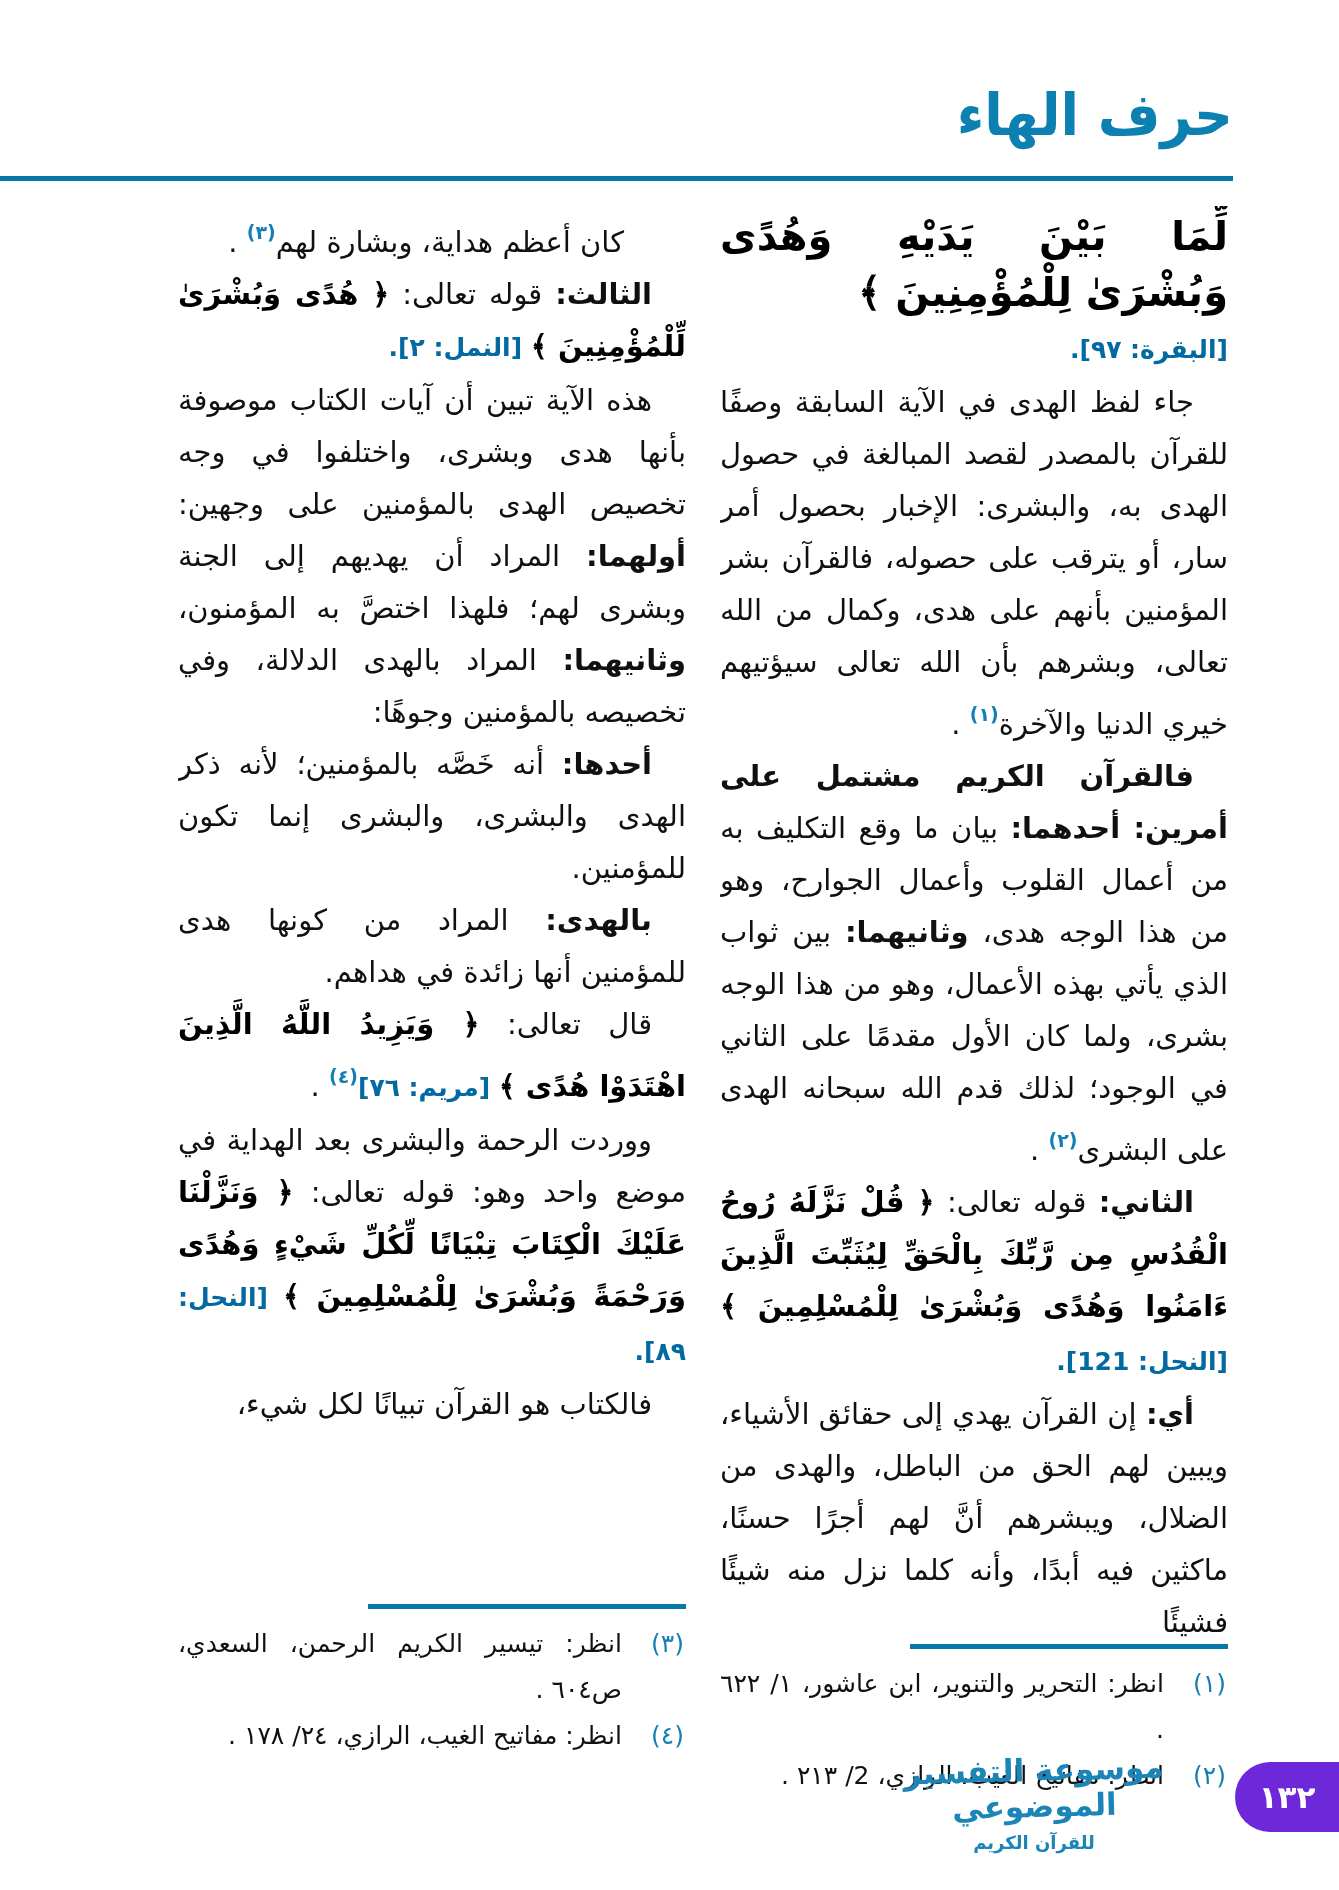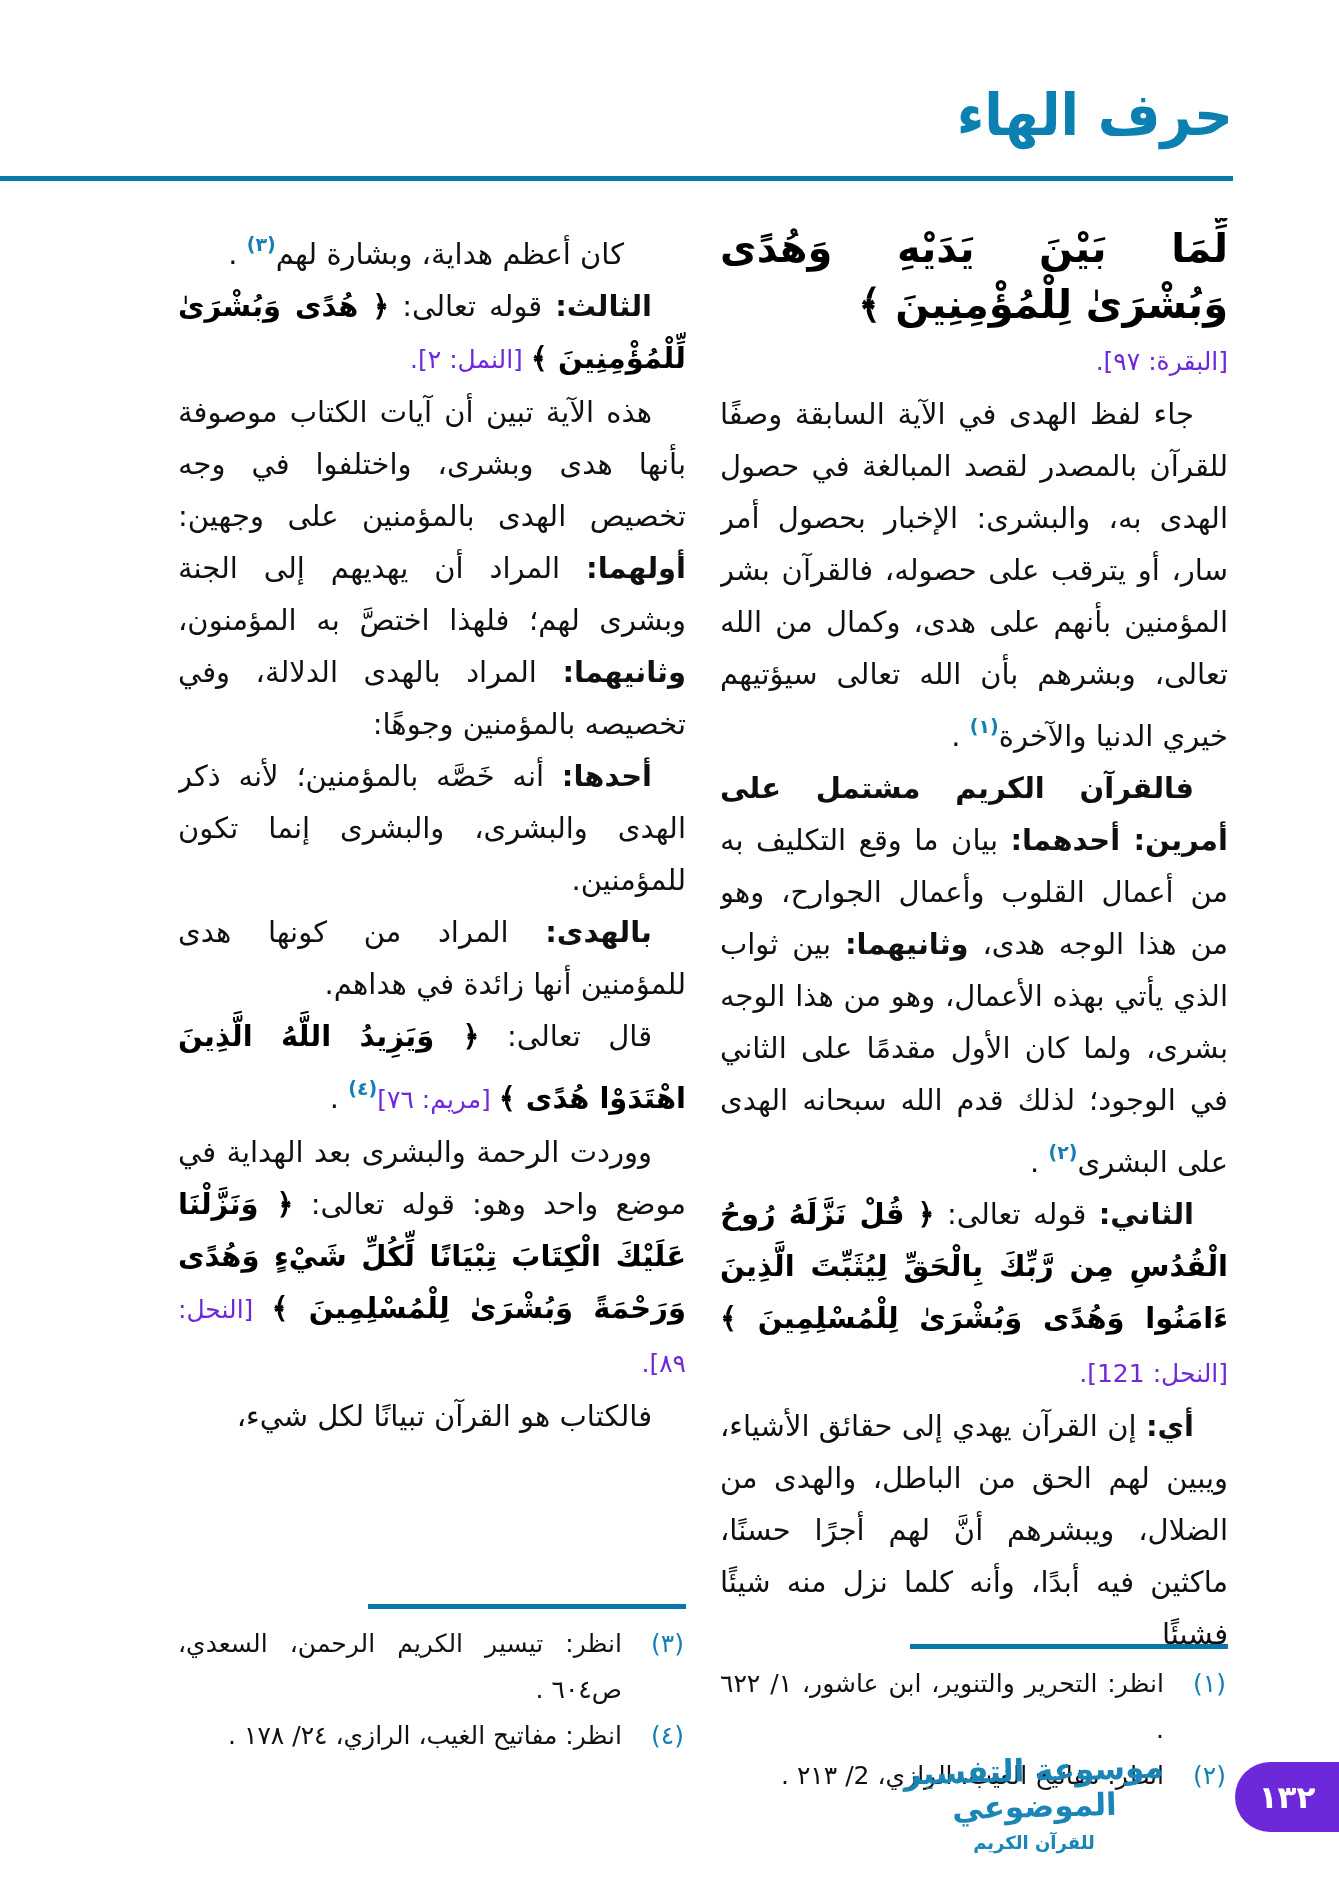--- a/index.html
+++ b/index.html
@@ -23,30 +23,30 @@
   .header-rule{
     position:absolute;top:176px;left:0;
     width:1233px;height:5px;background:#0878aa;
   }
 
   
   .columns{
     position:absolute;top:206px;left:178px;width:1050px;
     direction:rtl;display:flex;gap:34px;
   }
-  .col{width:508px;text-align:justify;color:#101010;margin-top:12px;}
+  .col{width:508px;text-align:justify;color:#101010;}
   .col-right{height:1436px;overflow:hidden;}
   .col-left{height:1396px;overflow:hidden;}
   .col p{margin:0;font-size:29px;line-height:52px;font-weight:500;}
   .col p.indent{text-indent:34px;}
   .col p.hang{text-indent:62px;}
   .opening-verse{line-height:64px;padding-top:4px;}
   .quran{color:#000000;font-weight:bold;}
   .quran-large{font-size:40px;}
-  .cite{font-size:25px;color:#6d28d9;font-weight:normal;}
+  .cite{font-size:25px;color:#0369a1;font-weight:bold;}
   .cite-line{line-height:46px;}
   .fnref{color:#147fb4;font-size:19px;vertical-align:13px;font-weight:bold;}
   .bold{font-weight:bold;}
 
   
   .footnotes{
     position:absolute;width:508px;direction:rtl;text-align:justify;
   }
   .fn-left{top:1604px;left:178px;}
   .fn-right{top:1644px;left:720px;}

